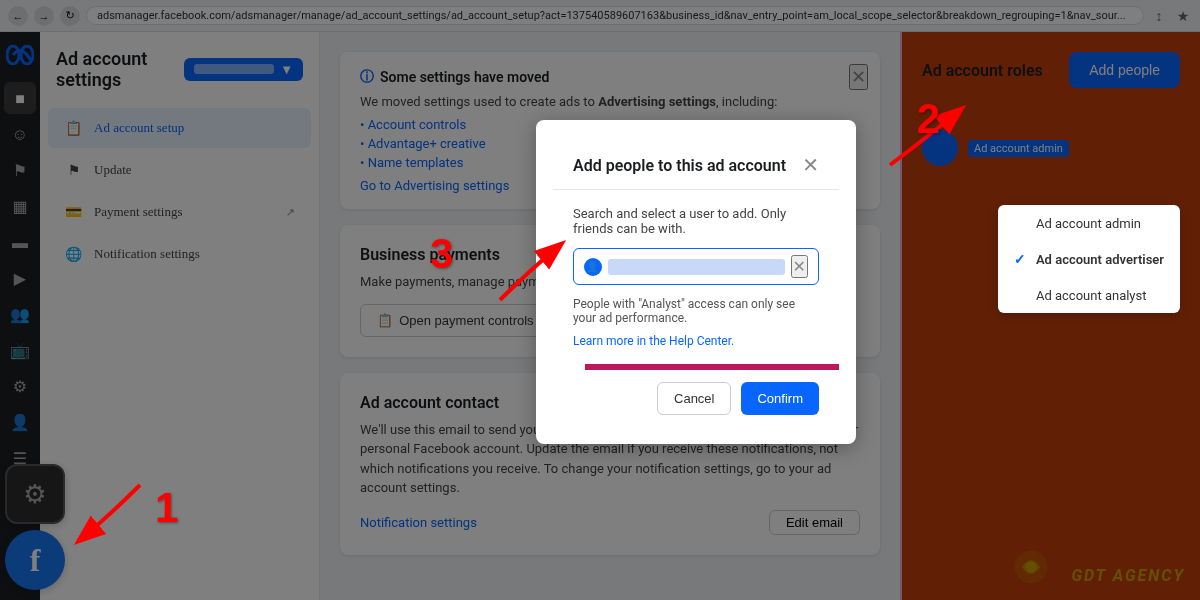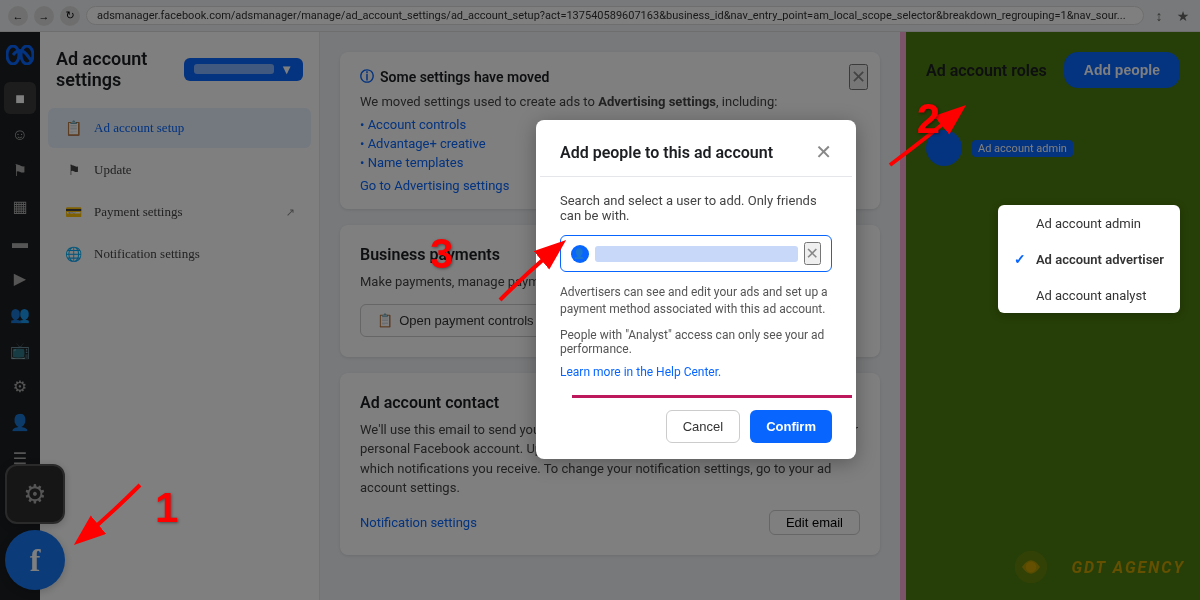--- a/index.html
+++ b/index.html
@@ -127,34 +127,34 @@
       color: #333;
       display: inline-flex;
       align-items: center;
       gap: 6px;
       margin-top: 12px;
     }
 
     
     .right-panel {
       width: 300px;
-      background: #4d7c0f;
-      border-left: 6px solid #f9a8d4;
+      background: #c2410c;
+      border-left: 2px solid #f9a8d4;
       padding: 20px;
     }
     .right-panel-title { font-weight: 600; font-size: 16px; color: #1c1e21; margin-bottom: 16px; }
     .add-people-btn {
       background: #0866ff;
       color: white;
       border: none;
-      border-radius: 14px;
+      border-radius: 8px;
       padding: 10px 20px;
       cursor: pointer;
       font-size: 14px;
-      font-weight: 700;
+      font-weight: 400;
       float: right;
       margin-bottom: 16px;
     }
     .admin-card {
       display: flex;
       align-items: center;
       gap: 10px;
       padding: 10px 0;
     }
     .admin-avatar { width: 36px; height: 36px; background: #0866ff; border-radius: 50%; }
@@ -172,21 +172,21 @@
     .modal {
       position: absolute;
       top: 120px;
       left: 50%;
       transform: translateX(-20%);
       width: 320px;
       background: white;
       border-radius: 8px;
       box-shadow: 0 4px 20px rgba(0,0,0,0.3);
       z-index: 200;
-      padding: 4px;
+      padding: 17px;
     }
     .modal-header {
       display: flex;
       justify-content: space-between;
       align-items: center;
       padding: 16px 20px 12px;
       border-bottom: 1px solid #e4e6ea;
     }
     .modal-title { font-weight: 600; font-size: 16px; color: #1c1e21; }
     .modal-close { cursor: pointer; color: #888; font-size: 20px; background: none; border: none; }
@@ -230,25 +230,25 @@
     .role-item .check { width: 14px; color: #0866ff; font-size: 14px; }
 
     .modal-desc { font-size: 12px; color: #555; line-height: 1.4; margin-bottom: 10px; }
     .modal-analyst-note { font-size: 12px; color: #555; margin-bottom: 8px; }
     .modal-link { color: #0866ff; font-size: 12px; text-decoration: none; }
     .modal-footer {
       display: flex;
       justify-content: flex-end;
       gap: 10px;
       padding: 12px 20px;
-      border-top: 3px solid #be185d;
+      border-top: 6px solid #be185d;
       margin-left: 32px;
     }
     .btn-cancel { background: white; border: 1px solid #ccc; border-radius: 6px; padding: 8px 16px; cursor: pointer; font-size: 13px; color: #333; }
-    .btn-confirm { background: #0866ff; color: white; border: none; border-radius: 6px; padding: 8px 16px; cursor: pointer; font-size: 13px; font-weight: 700; }
+    .btn-confirm { background: #0866ff; color: white; border: none; border-radius: 6px; padding: 8px 16px; cursor: pointer; font-size: 13px; font-weight: 400; }
 
     
     .arrow-svg-1 { position: absolute; bottom: 45px; left: 60px; z-index: 400; }
     .arrow-svg-2 { position: absolute; top: 95px; right: 220px; z-index: 400; }
     .arrow-svg-3 { position: absolute; top: 230px; left: 480px; z-index: 400; }
 
     
     .bottom-left-icons {
       position: absolute;
       bottom: 10px;
@@ -273,21 +273,21 @@
     .dock-icon.gear-bg { background: #2c2c2e; border: 2px solid #555; }
     .dock-icon.fb-bg { background: #1877f2; border-radius: 50%; }
 
     
     .watermark {
       position: absolute;
       bottom: 15px;
       right: 15px;
       z-index: 50;
       display: flex;
-      align-items: center;
+      align-items: flex-end;
       gap: 22px;
     }
     .watermark-logo { width: 36px; height: 36px; }
     .watermark-text { font-size: 16px; font-weight: 700; color: #c8a000; letter-spacing: 2px; font-style: italic; }
 
     .clearfix::after { content: ''; display: table; clear: both; }
     .notification-link { color: #0866ff; text-decoration: none; font-size: 13px; }
     .edit-email-btn { border: 1px solid #ccc; background: white; border-radius: 6px; padding: 4px 16px; cursor: pointer; font-size: 13px; float: right; }
   </style>
 </head>
@@ -415,21 +415,20 @@
   </div>
   <div class="modal-body">
     <div class="modal-subtitle">Search and select a user to add. Only friends can be with.</div>
 
     <div class="search-input-container">
       <div class="search-input-icon">👤</div>
       <div class="search-input-value"></div>
       <button class="search-clear">✕</button>
     </div>
 
-    <div class="modal-desc">Advertisers can see and edit your ads and set up a payment method associated with this ad account.</div>
     <div class="modal-analyst-note">People with "Analyst" access can only see your ad performance.</div>
     <a href="#" class="modal-link">Learn more in the Help Center.</a>
   </div>
   <div class="modal-footer">
     <button class="btn-cancel">Cancel</button>
     <button class="btn-confirm">Confirm</button>
   </div>
 </div>
 
 <div class="role-dropdown">

